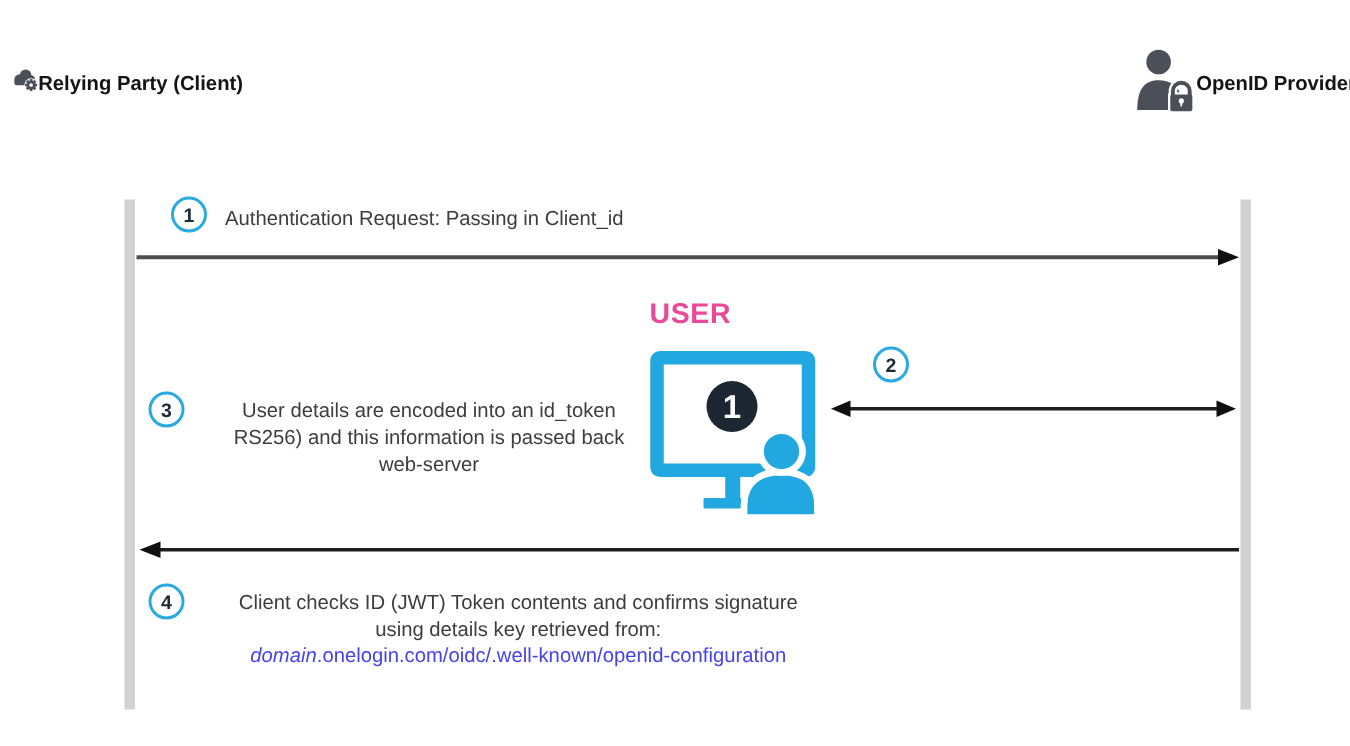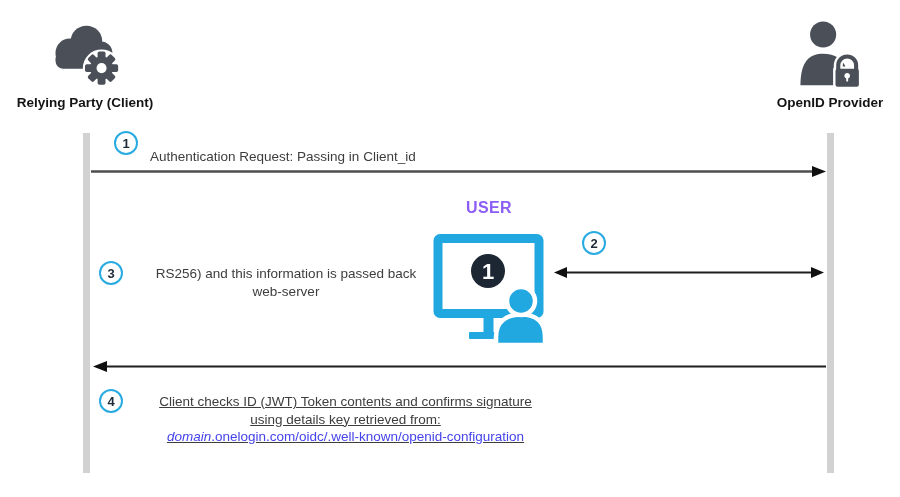--- a/index.html
+++ b/index.html
@@ -1,40 +1,40 @@
 <!DOCTYPE html>
 <html><head>
 <meta charset="utf-8">
 <style>
   html,body{margin:0;padding:0;background:#fff;}
   .canvas{
     position:relative;width:900px;height:497px;background:#fff;overflow:hidden;
     font-family:"Liberation Sans",sans-serif;
   }
-  .actor{position:absolute;display:flex;flex-direction:column;align-items:center;}
+  .actor{position:absolute;display:flex;flex-direction:row;align-items:center;}
   .actor-left{left:8px;top:16px;width:154px;}
   .actor-right{left:756px;top:16px;width:148px;}
   .actor-label{margin-top:5px;font-size:13.5px;font-weight:700;color:#141414;white-space:nowrap;}
   .lifeline{position:absolute;top:133px;width:7px;height:340px;background:#d2d2d2;}
   .lifeline-left{left:83px;}
   .lifeline-right{left:827px;}
   .badge{
     position:absolute;width:20px;height:20px;border:2px solid #29ABE2;border-radius:50%;
     background:#fff;color:#1E2A36;font-size:13px;font-weight:700;
     display:flex;align-items:center;justify-content:center;line-height:1;
   }
   .step-text{position:absolute;font-size:13.5px;color:#3d3d3d;line-height:17px;}
   .step-block{position:absolute;font-size:13.5px;color:#3d3d3d;text-align:center;}
   .step3-block{left:131px;top:265px;width:310px;line-height:18px;}
-  .step4-block{left:143px;top:393px;width:405px;line-height:17.5px;text-decoration:underline;}
+  .step4-block{left:143px;top:393px;width:405px;line-height:17.5px;}
   .url-line{color:#4543EA;}
   .url-italic{font-style:italic;margin-top:20px;}
   .user-label{
-    position:absolute;left:433px;top:199px;width:112px;text-align:center;
-    font-size:16px;font-weight:700;color:#8b5cf6;letter-spacing:.4px;
+    position:absolute;left:433px;top:199px;width:112px;text-align:left;
+    font-size:19px;font-weight:700;color:#ec4899;letter-spacing:.4px;
   }
   .arrow{position:absolute;display:block;overflow:visible;}
   svg{display:block;}
 </style>
 </head>
 <body>
 
 <div class="canvas">
 
   <div class="actor actor-left">
@@ -71,21 +71,21 @@
       <circle cx="73" cy="84" r="4" fill="#ffffff"></circle>
       <rect x="71.6" y="86" width="2.8" height="6.5" rx="1.3" fill="#ffffff"></rect>
     </svg>
     <div class="actor-label">OpenID Provider</div>
   </div>
 
   <div class="lifeline lifeline-left"></div>
   <div class="lifeline lifeline-right"></div>
 
   <div class="badge" style="left:114px;top:131px;">1</div>
-  <div class="step-text" style="left:150px;top:137px;margin-top:11px;">Authentication Request: Passing in Client_id</div>
+  <div class="step-text" style="left:150px;top:137px;">Authentication Request: Passing in Client_id</div>
   <svg class="arrow" style="left:90px;top:163px;" width="737" height="17">
     <line x1="1" y1="8.5" x2="724" y2="8.5" stroke="#4d4d4d" stroke-width="2.6"></line>
     <polygon points="722,3 736,8.5 722,14" fill="#101010"></polygon>
   </svg>
 
   <div class="user-label">USER</div>
   <svg class="arrow" style="left:433px;top:229px;overflow:visible;" width="112" height="116" viewBox="0 0 112 116">
     <rect x="5" y="9.5" width="101" height="75" rx="2" fill="#ffffff" stroke="#21A8E0" stroke-width="9"></rect>
     <rect x="50.5" y="84" width="10" height="22" fill="#21A8E0"></rect>
     <rect x="36" y="103" width="40" height="7" rx="1" fill="#21A8E0"></rect>
@@ -99,20 +99,21 @@
 
   <div class="badge" style="left:582px;top:231px;">2</div>
   <svg class="arrow" style="left:553px;top:264px;" width="272" height="17">
     <line x1="13" y1="8.5" x2="259" y2="8.5" stroke="#1e1e1e" stroke-width="2.2"></line>
     <polygon points="14,3 1,8.5 14,14" fill="#101010"></polygon>
     <polygon points="258,3 271,8.5 258,14" fill="#101010"></polygon>
   </svg>
 
   <div class="badge" style="left:99px;top:261px;">3</div>
   <div class="step-block step3-block">
+    <div>User details are encoded into an id_token</div>
     <div>RS256) and this information is passed back</div>
     <div>web-server</div>
   </div>
   <svg class="arrow" style="left:92px;top:358px;" width="735" height="17">
     <line x1="14" y1="8.5" x2="734" y2="8.5" stroke="#1e1e1e" stroke-width="2.2"></line>
     <polygon points="15,3 1,8.5 15,14" fill="#101010"></polygon>
   </svg>
 
   <div class="badge" style="left:99px;top:389px;">4</div>
   <div class="step-block step4-block">

